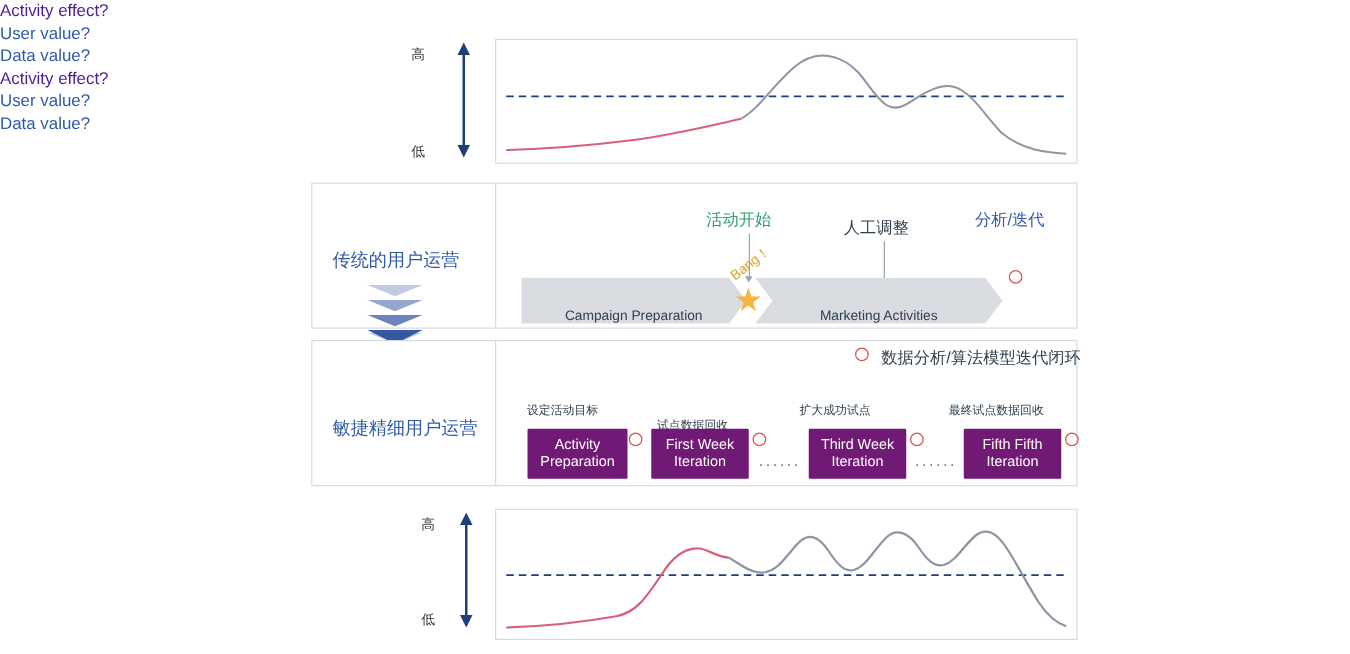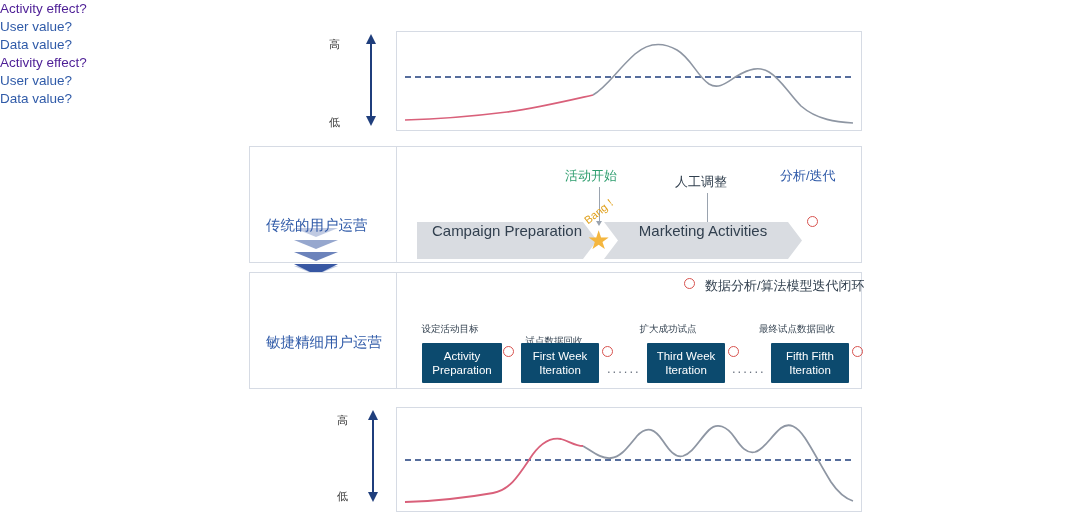--- a/index.html
+++ b/index.html
@@ -25,22 +25,22 @@
   #top-chart-panel{left:396px;top:31px;width:466px;height:100px;}
   #bottom-chart-panel{left:396px;top:407px;width:466px;height:105px;}
 
   
   #row-traditional{left:249px;top:146px;width:613px;height:117px;}
   #row-agile{left:249px;top:272px;width:613px;height:117px;}
   .row-divider{position:absolute;top:0;bottom:0;width:1px;background:#d6dbe4;}
   .row-title{position:absolute;font-size:14.5px;color:#2f5aa8;white-space:nowrap;}
 
   
-  .chev{position:absolute;background:#d9dce1;color:#32404f;font-size:15px;
-        display:flex;align-items:flex-start;justify-content:center;box-sizing:border-box;}
+  .chev{position:absolute;background:#d9dce1;color:#32404f;font-size:11px;
+        display:flex;align-items:flex-end;justify-content:center;box-sizing:border-box;}
   .chev.one{clip-path:polygon(0 0,calc(100% - 14px) 0,100% 50%,calc(100% - 14px) 100%,0 100%);}
   .chev.two{clip-path:polygon(0 0,calc(100% - 14px) 0,100% 50%,calc(100% - 14px) 100%,0 100%,14px 50%);}
 
   .ann{position:absolute;font-size:13px;color:#32404f;white-space:nowrap;}
   .ann.green{color:#2f9e6f;}
   .ann.blue{color:#2f5aa8;}
   .vline{position:absolute;width:1px;background:#9aa3af;}
   .vtick{position:absolute;width:0;height:0;border-left:3.5px solid transparent;
          border-right:3.5px solid transparent;border-top:5px solid #9aa3af;}
 
@@ -48,21 +48,21 @@
 
   .star{position:absolute;color:#f4b63f;font-size:26px;line-height:26px;}
   .bang{position:absolute;color:#e0a11e;font-size:11px;transform:rotate(-38deg);}
 
   
   .funnel{position:absolute;left:294px;top:266px;}
   .fa{position:absolute;left:0;background:#2e4f9e;
       clip-path:polygon(0 0,100% 0,50% 100%);}
 
   
-  .nbox{position:absolute;background:#0c4a6e;color:#fff;font-size:11.5px;
+  .nbox{position:absolute;background:#701a75;color:#fff;font-size:11.5px;
         text-align:center;display:flex;align-items:center;justify-content:center;
         border-radius:1px;line-height:14px;}
   .small-note{position:absolute;font-size:9.5px;color:#32404f;line-height:12px;text-align:center;}
   .dots{position:absolute;font-size:13px;color:#6b7380;letter-spacing:2px;}
   .feed-label{position:absolute;font-size:13px;color:#32404f;white-space:nowrap;}
 
   svg{display:block;}
 </style>
 </head>
 <body>
@@ -94,21 +94,21 @@
 
     <path d="M196,63 C210,55 220,38 238,22 C252,10 266,10 280,18
              C294,26 300,44 312,52 C322,58 330,50 340,44
              C352,37 362,34 372,40 C384,47 392,62 404,74
              C420,88 440,90 456,91" fill="none" stroke="#8e96a3" stroke-width="1.6"></path>
   </svg>
 </div>
 
 <div class="panel" id="row-traditional">
   <div class="row-divider" style="left:146px;"></div>
-  <div class="row-title" style="left:16px;top:69px;">传统的用户运营</div>
+  <div class="row-title" style="left:16px;top:52px;">传统的用户运营</div>
 
   <div class="ann green" style="left:315px;top:20px;">活动开始</div>
   <div class="vline" style="left:349px;top:40px;height:36px;"></div>
   <div class="vtick" style="left:346px;top:74px;"></div>
 
   <div class="ann" style="left:425px;top:26px;">人工调整</div>
   <div class="vline" style="left:457px;top:46px;height:32px;"></div>
   <div class="vtick" style="left:454px;top:76px;"></div>
 
   <div class="ann blue" style="left:530px;top:20px;">分析/迭代</div>

